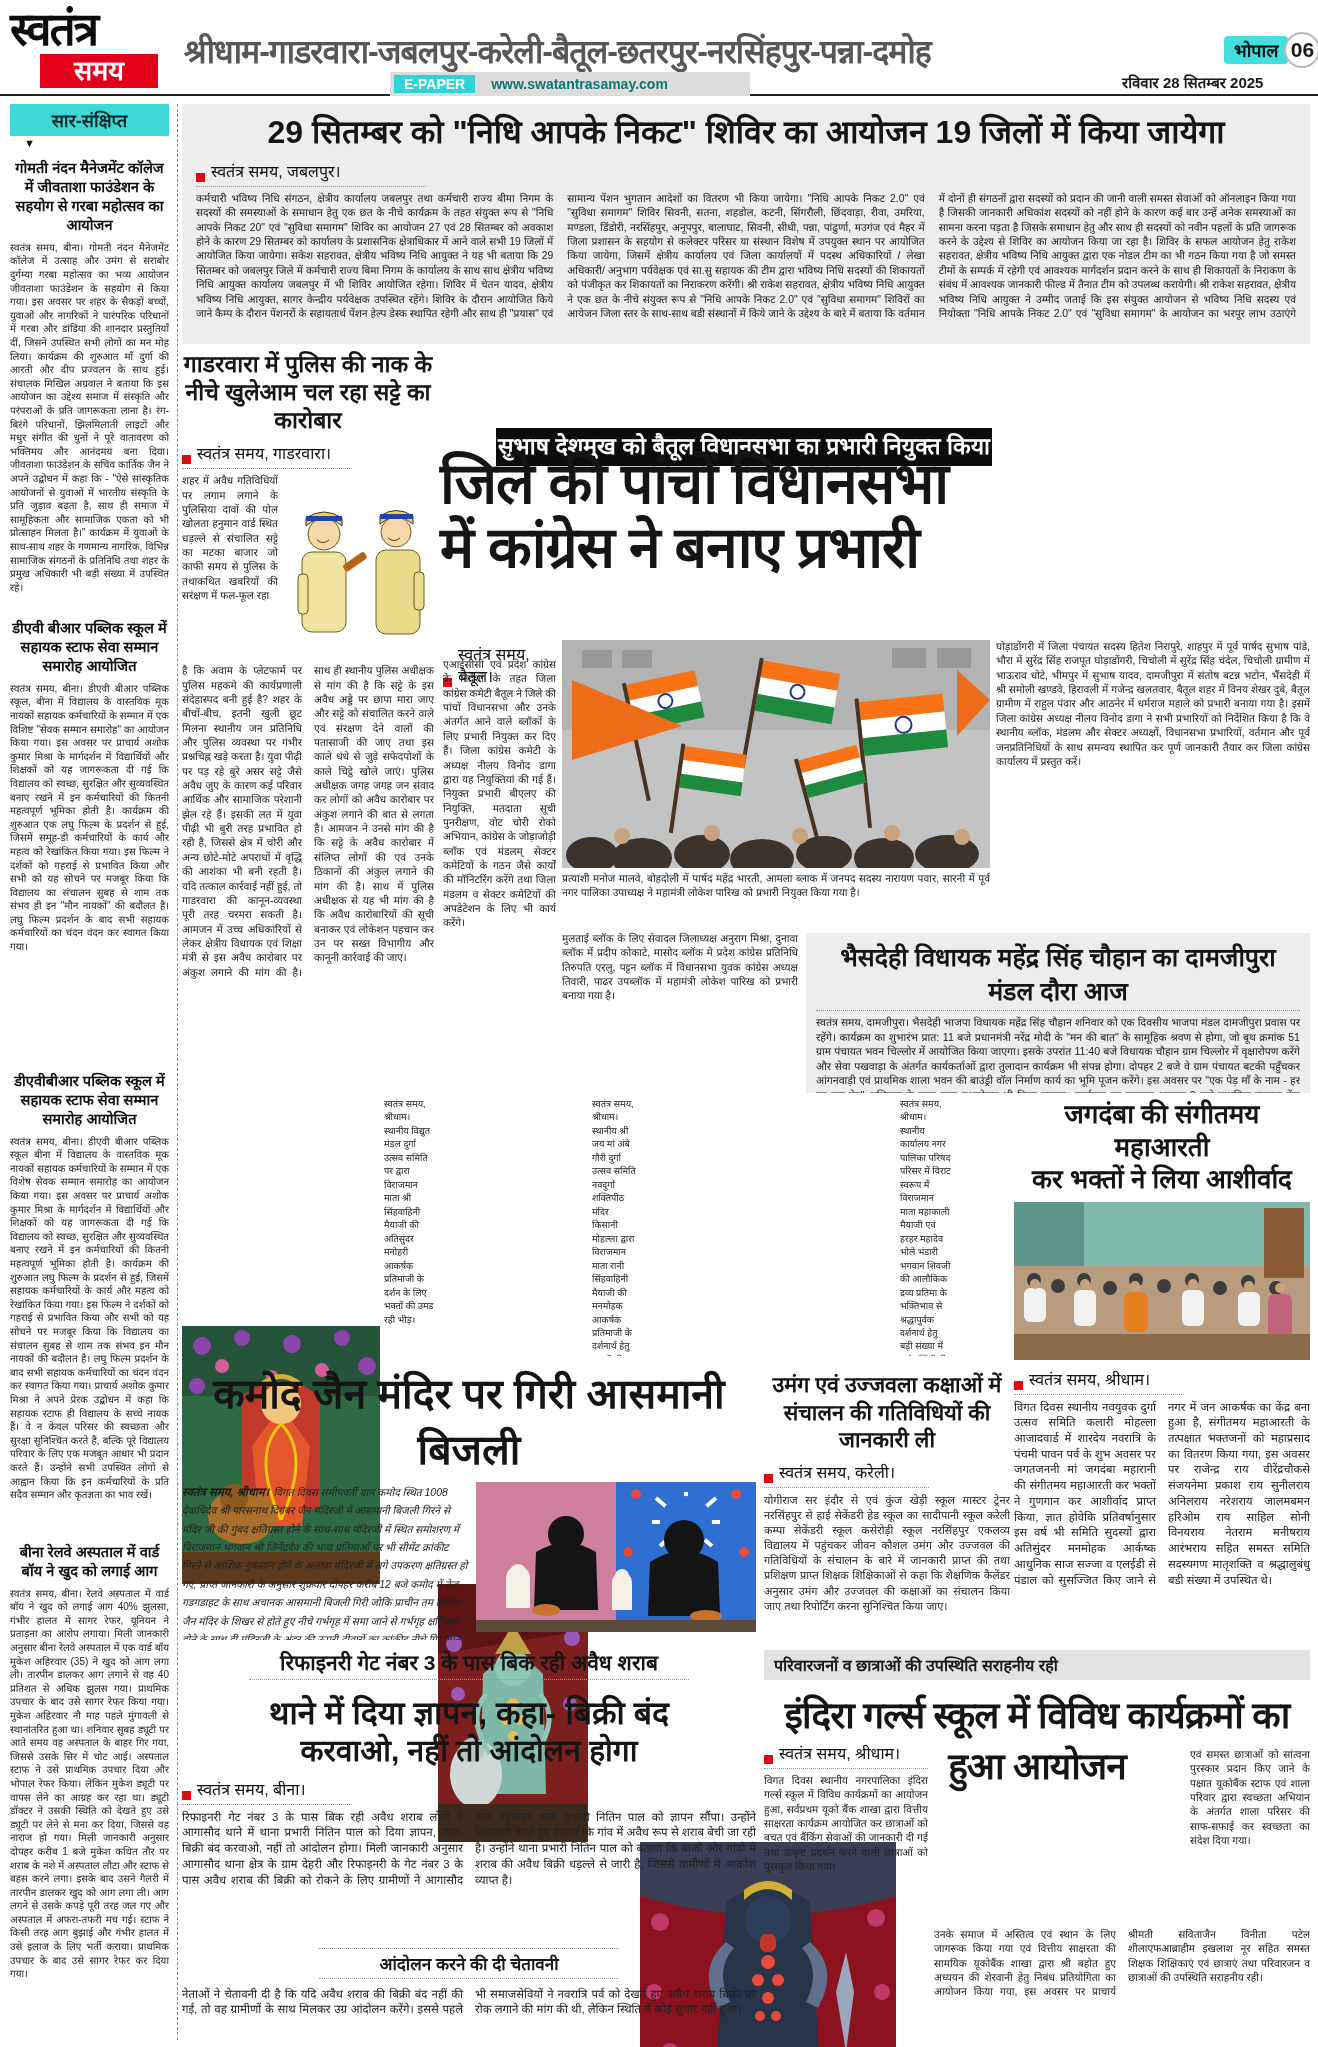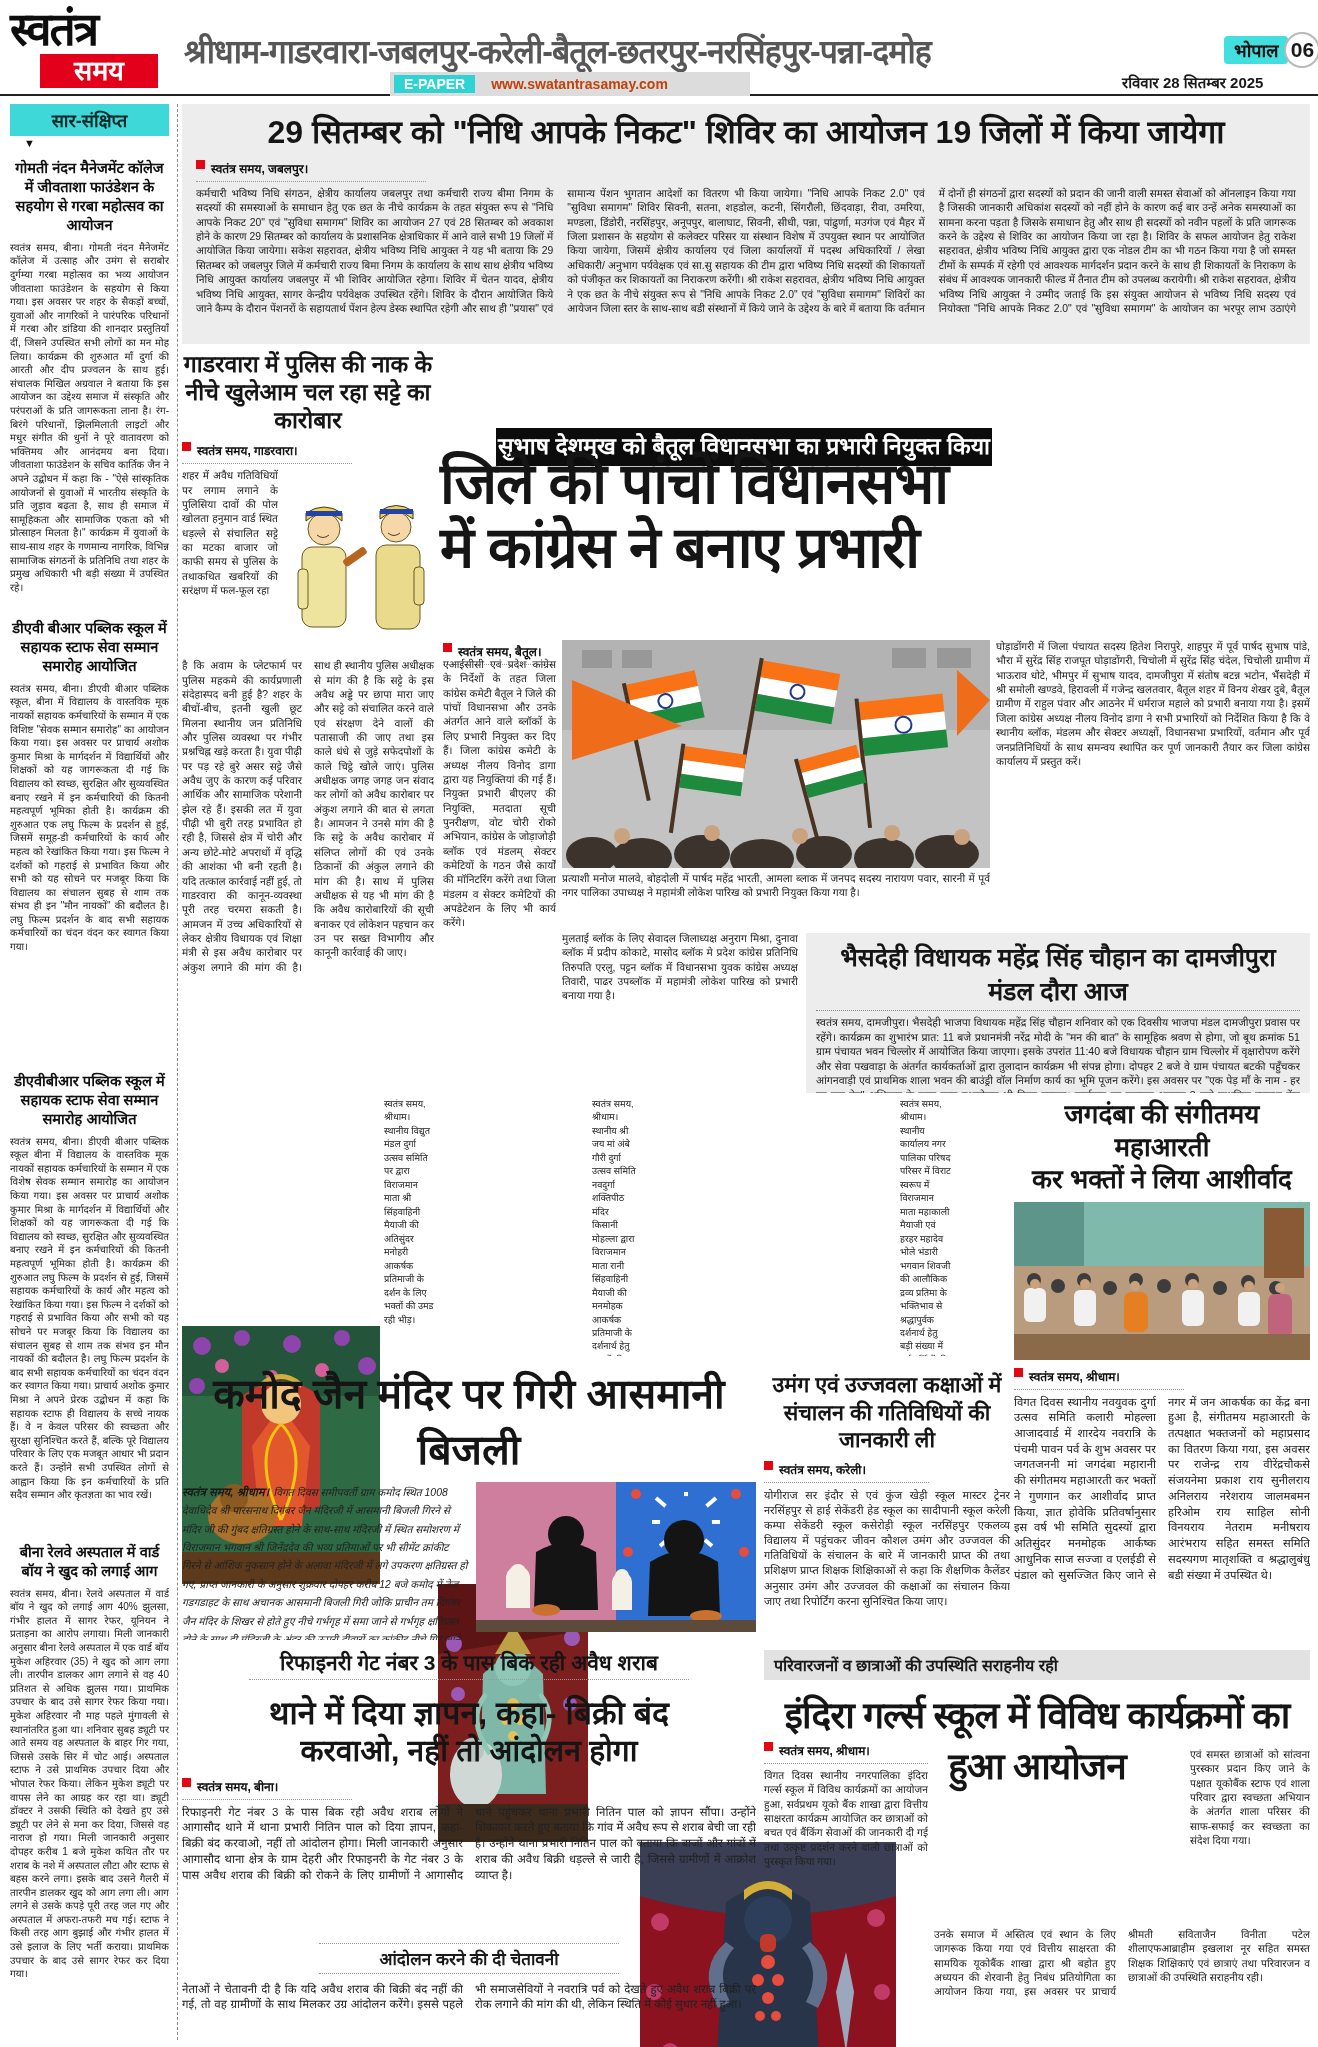--- a/index.html
+++ b/index.html
@@ -4,21 +4,21 @@
 <style>
   *{margin:0;padding:0;box-sizing:border-box}
   html,body{background:#f2f2f2}
   body{font-family:"Liberation Sans",sans-serif}
   .page{position:relative;width:1318px;height:2047px;background:#fff;margin:0 auto;overflow:hidden;color:#1a1a1a}
   .abs{position:absolute}
   .bodytxt{font-size:10.4px;line-height:1.38;color:#222;text-align:justify;overflow:hidden}
   .ital{font-style:italic}
   .hl{font-weight:800;color:#151515}
   .center{text-align:center}
-  .byline{display:flex;align-items:flex-start;gap:6px;font-weight:700;font-size:12px;color:#111;
+  .byline{display:flex;align-items:flex-end;gap:6px;font-weight:400;font-size:16px;color:#111;
           border-bottom:1px dotted #999;padding-bottom:4px;margin-bottom:5px}
   .sq{width:9px;height:9px;background:#e30613;display:inline-block;flex:0 0 auto}
   .graybox{background:#ededed}
   .cols2{column-count:2;column-gap:12px}
   .cols3{column-count:3;column-gap:14px}
   
   .logo1{font-size:46px;font-weight:800;color:#0d0d0d;letter-spacing:-2px;line-height:1}
   .logo2{background:#e3001b;color:#fff;font-weight:800;font-size:27px;text-align:center;line-height:34px}
   .regions{font-size:33px;font-weight:800;color:#575757;white-space:nowrap;letter-spacing:-1px;transform:scaleX(.97);transform-origin:left}
   .citypill{background:#43dede;color:#111;font-weight:800;font-size:18px;padding:2px 10px;border-radius:4px}
@@ -50,21 +50,21 @@
     <div class="logo2" style="width:118px;margin:2px 0 0 30px">समय</div>
   </div>
   <div class="abs regions" style="left:184px;top:28px;width:1040px">श्रीधाम-गाडरवारा-जबलपुर-करेली-बैतूल-छतरपुर-नरसिंहपुर-पन्ना-दमोह</div>
   <div class="abs" style="left:1224px;top:32px;display:flex;align-items:center">
     <span class="citypill">भोपाल</span>
     <span class="pagenum" style="margin-left:-4px">06</span>
   </div>
   <div class="abs mastrule" style="left:0;top:94px;width:1318px;height:0"></div>
   <div class="abs epbar" style="left:390px;top:72px;width:360px;height:24px">
     <span class="epchip">E-PAPER</span>
-    <span style="font-weight:700;font-size:14px;color:#c2410c">www.swatantrasamay.com</span>
+    <span style="font-weight:700;font-size:14px;color:#0f766e">www.swatantrasamay.com</span>
   </div>
   <div class="abs" style="left:1122px;top:72px;font-weight:700;font-size:15px">रविवार 28 सितम्बर 2025</div>
 
   <div class="abs sidebar" style="left:8px;top:104px;width:170px;height:1936px;overflow:hidden">
     <div class="sbanner">सार-संक्षिप्त</div>
     <div class="sb-arrow">▼</div>
 
     <div>
       <div class="sb-h">गोमती नंदन मैनेजमेंट कॉलेज में जीवताशा फाउंडेशन के सहयोग से गरबा महोत्सव का आयोजन</div>
       <div class="sb-b" style="height:368px;overflow:hidden">स्वतंत्र समय, बीना। गोमती नंदन मैनेजमेंट कॉलेज में उत्साह और उमंग से सराबोर दुर्गम्या गरबा महोत्सव का भव्य आयोजन जीवताशा फाउंडेशन के सहयोग से किया गया। इस अवसर पर शहर के सैकड़ों बच्चों, युवाओं और नागरिकों ने पारंपरिक परिधानों में गरबा और डांडिया की शानदार प्रस्तुतियाँ दीं, जिसने उपस्थित सभी लोगों का मन मोह लिया। कार्यक्रम की शुरुआत माँ दुर्गा की आरती और दीप प्रज्वलन के साथ हुई। संचालक मिखिल अग्रवाल ने बताया कि इस आयोजन का उद्देश्य समाज में संस्कृति और परंपराओं के प्रति जागरूकता लाना है। रंग-बिरंगे परिधानों, झिलमिलाती लाइटों और मधुर संगीत की धुनों ने पूरे वातावरण को भक्तिमय और आनंदमय बना दिया। जीवताशा फाउंडेशन के सचिव कार्तिक जैन ने अपने उद्बोधन में कहा कि - "ऐसे सांस्कृतिक आयोजनों से युवाओं में भारतीय संस्कृति के प्रति जुड़ाव बढ़ता है, साथ ही समाज में सामूहिकता और सामाजिक एकता को भी प्रोत्साहन मिलता है।" कार्यक्रम में युवाओं के साथ-साथ शहर के गणमान्य नागरिक, विभिन्न सामाजिक संगठनों के प्रतिनिधि तथा शहर के प्रमुख अधिकारी भी बड़ी संख्या में उपस्थित रहे।</div>

